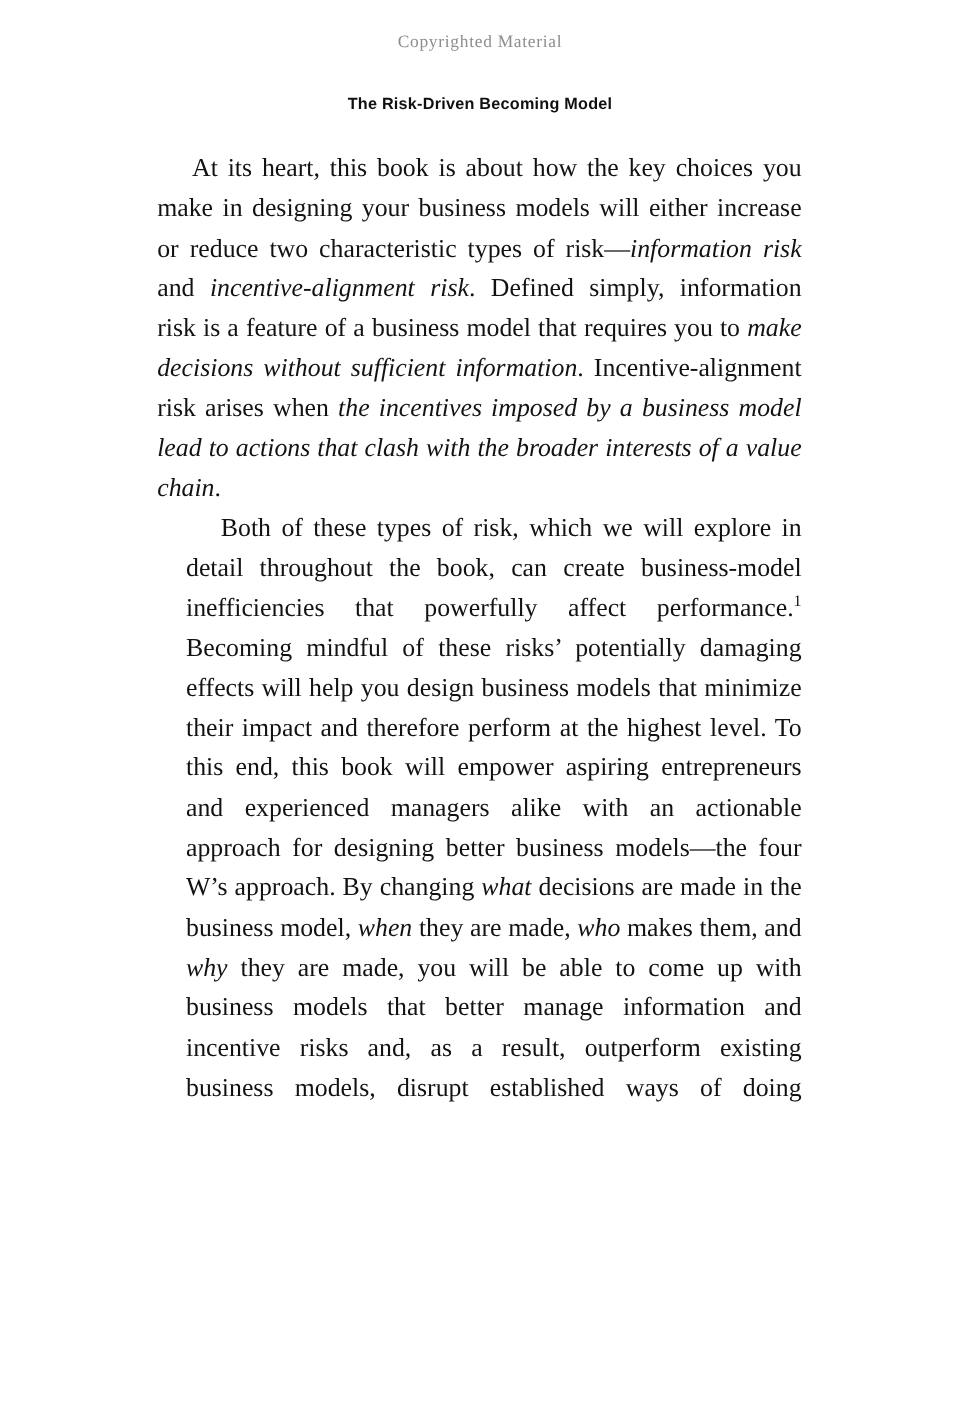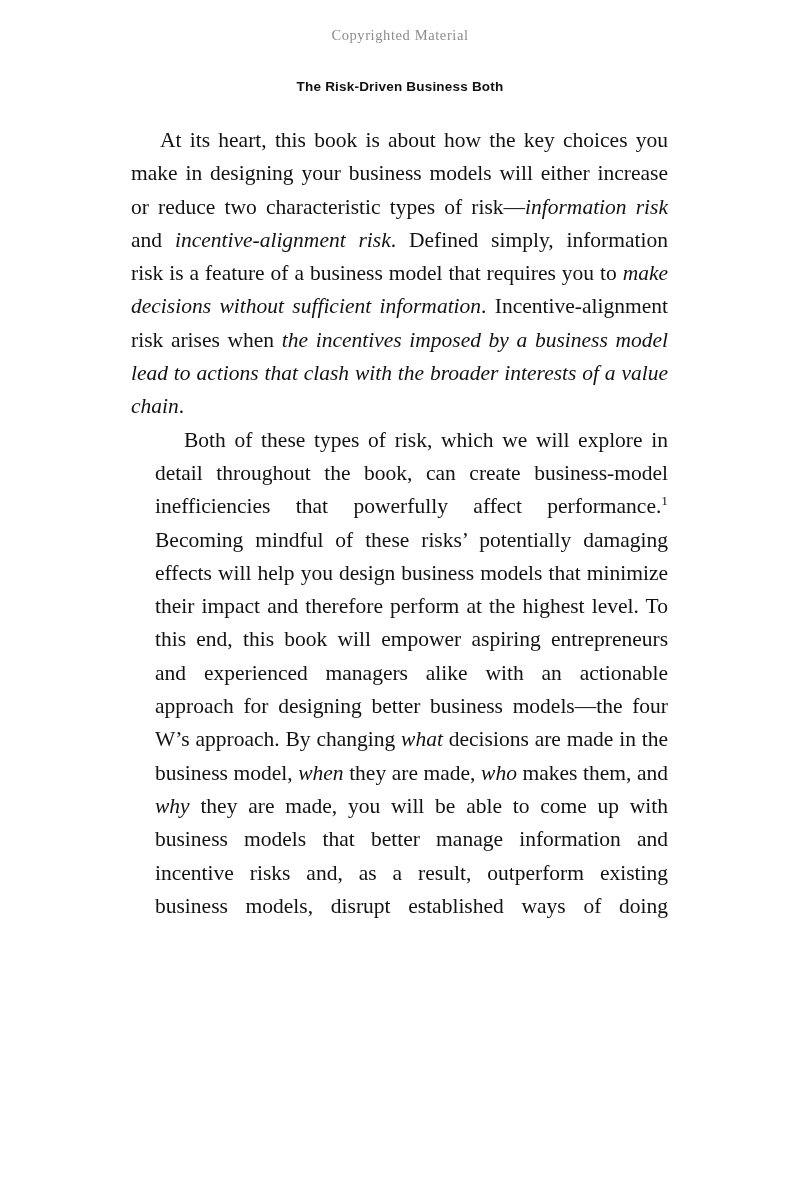--- a/index.html
+++ b/index.html
@@ -81,21 +81,21 @@
     color: #101010;
   }
 </style>
 </head>
 <body>
 
 <div class="page">
 
   <div class="watermark watermark-top">Copyrighted Material</div>
 
-  <div class="running-head">The Risk-Driven Business Both</div>
+  <div class="running-head">The Risk-Driven Becoming Model</div>
 
   <div class="body-text">
 
     <p class="para first"><span>At its heart, this book is about how the key choices you make in designing your business models will either increase or reduce two characteristic types of risk—</span><em>information risk</em><span> and </span><em>incentive-alignment risk</em><span>. Defined simply, information risk is a feature of a business model that requires you to </span><em>make decisions without sufficient information</em><span>. Incentive-alignment risk arises when </span><em>the incentives imposed by a business model lead to actions that clash with the broader interests of a value chain</em><span>.</span></p>
 
     <p class="para"><span>Both of these types of risk, which we will explore in detail throughout the book, can create business-model inefficiencies that powerfully affect performance.</span><sup>1</sup><span> Becoming mindful of these risks’ potentially damaging effects will help you design business models that minimize their impact and therefore perform at the highest level. To this end, this book will empower aspiring entrepreneurs and experienced managers alike with an actionable approach for designing better business models—the four W’s approach. By changing </span><em>what</em><span> decisions are made in the business model, </span><em>when</em><span> they are made, </span><em>who</em><span> makes them, and </span><em>why</em><span> they are made, you will be able to come up with business models that better manage information and incentive risks and, as a result, outperform existing business models, disrupt established ways of doing business, and lead to a sustainable competitive advantage. By the end of this book, you will learn how:</span></p>
 
   </div>
 
   <div class="folio">2</div>

